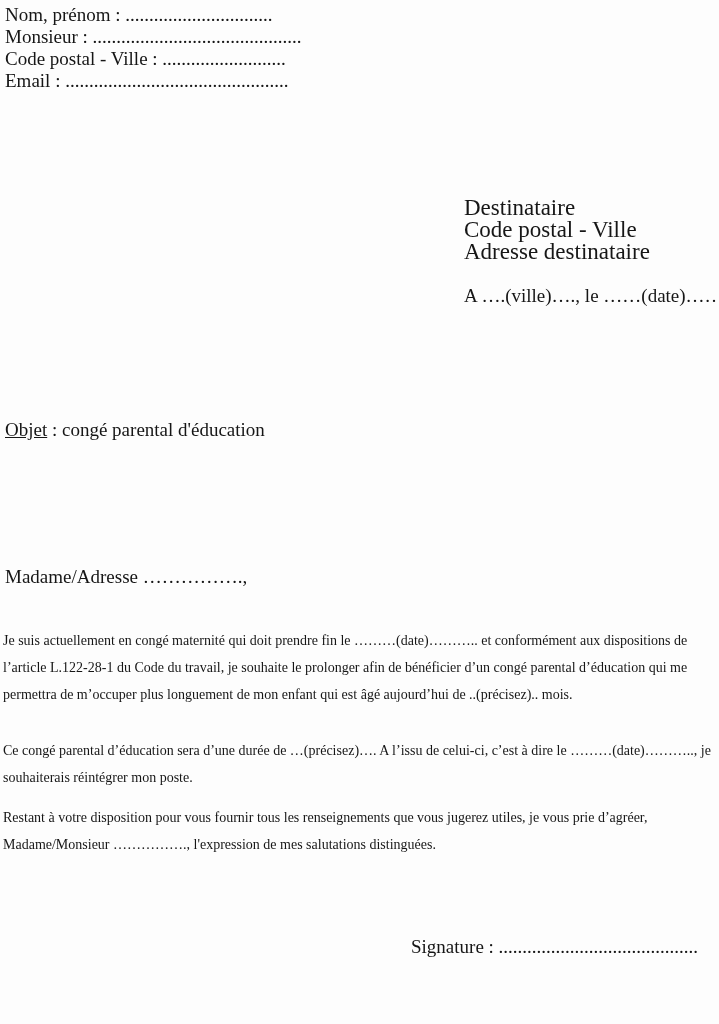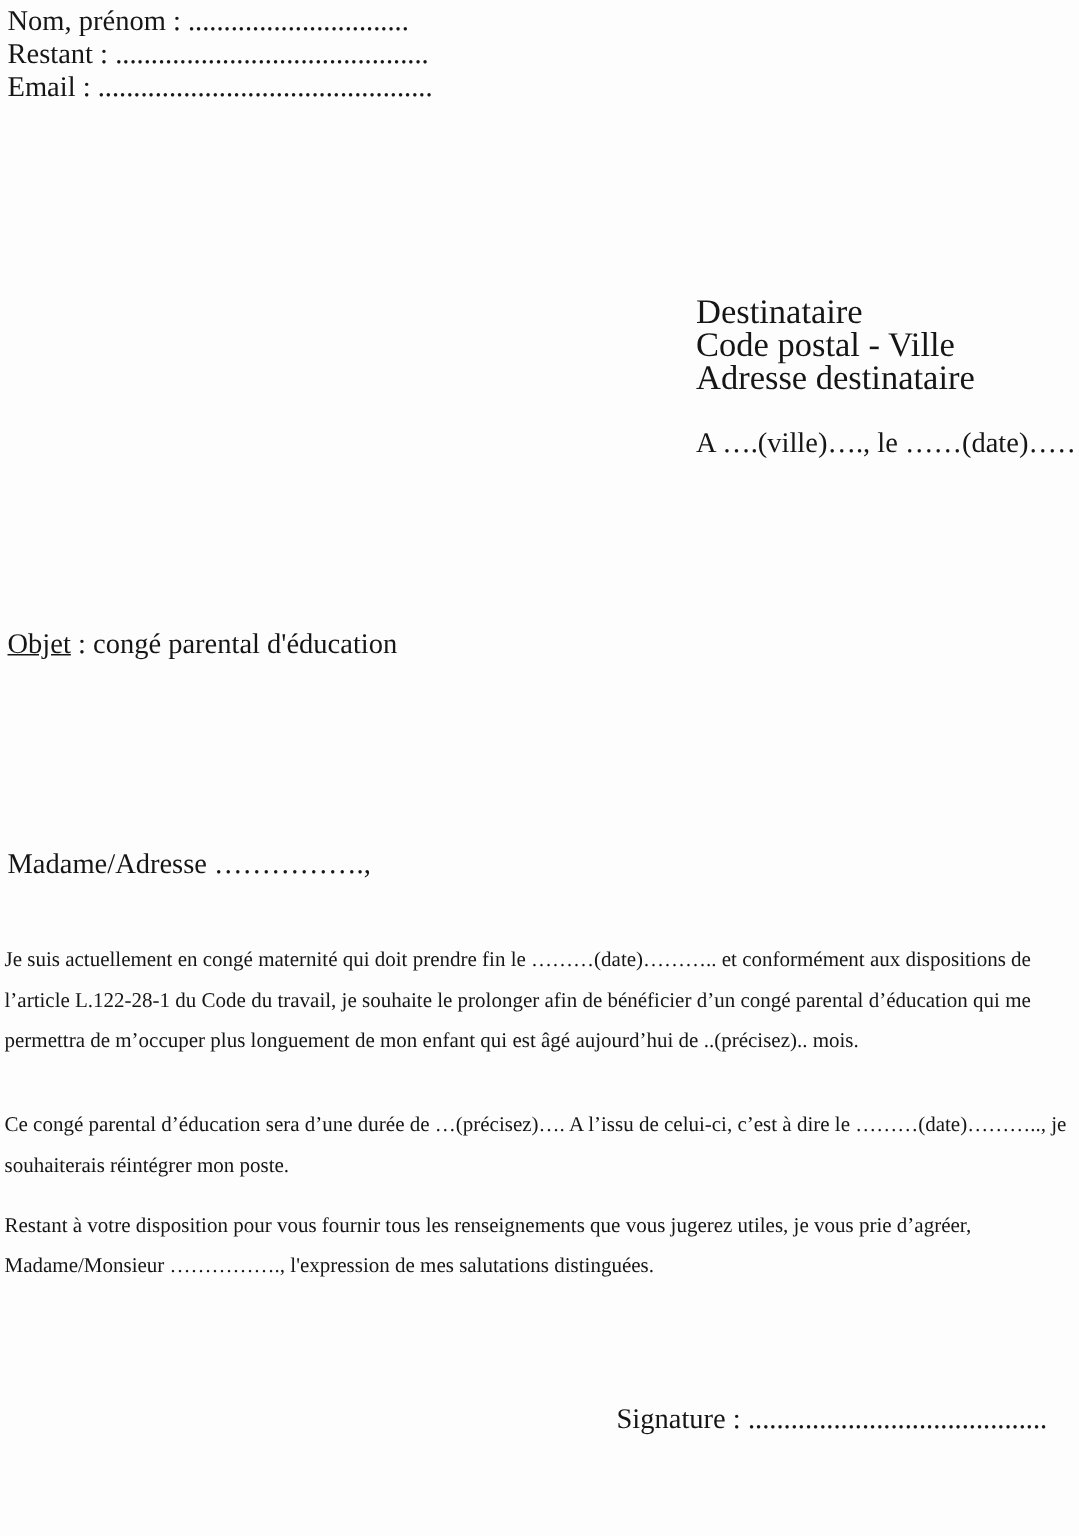--- a/index.html
+++ b/index.html
@@ -48,21 +48,22 @@
     font-size: 19px;
     white-space: nowrap;
     text-align: center;
   }
 </style>
 </head>
 <body>
 
 <div class="block sender">
   <div>Nom, prénom : ...............................</div>
-  <div>Restant : ............................................</div>
+  <div>Monsieur : ............................................</div>
+  <div>Code postal - Ville : ..........................</div>
   <div>Email : ...............................................</div>
 </div>
 
 <div class="block recipient">
   <div>Destinataire</div>
   <div>Code postal - Ville</div>
   <div>Adresse destinataire</div>
 </div>
 
 <div class="block dateline">A ….(ville)…., le ……(date)……</div>

